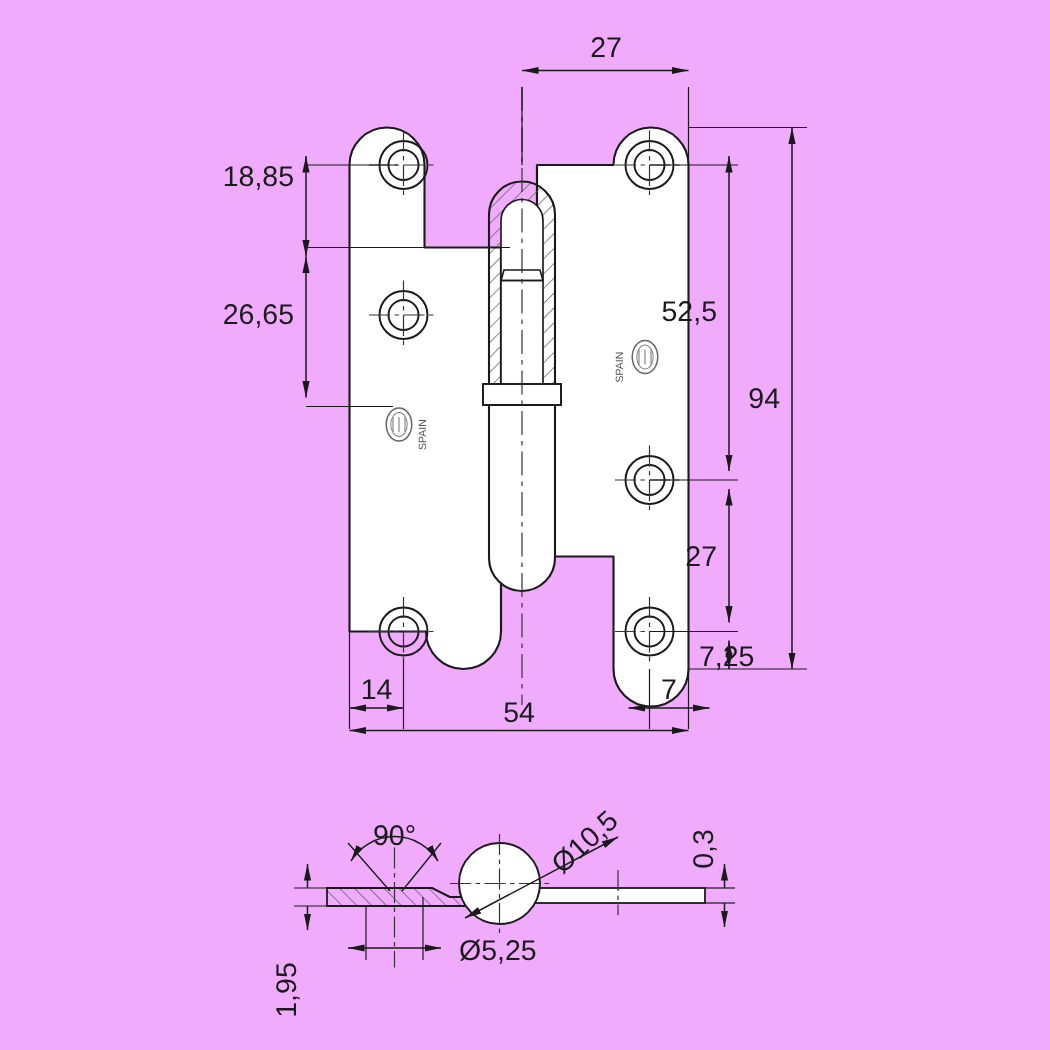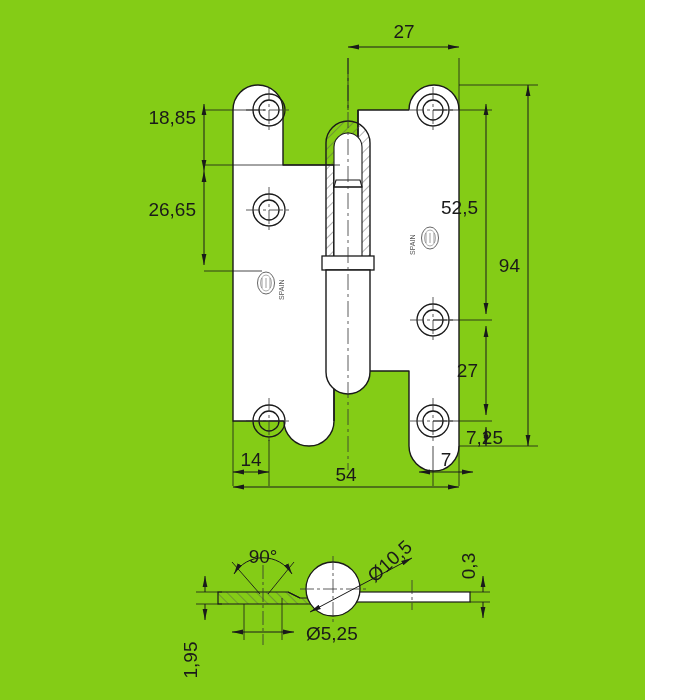--- a/index.html
+++ b/index.html
@@ -1,18 +1,18 @@
 <!DOCTYPE html>
 <html><head>
 <meta charset="utf-8">
 <style>
   html,body{margin:0;padding:0;background:#ffffff;}
   body{width:700px;height:700px;overflow:hidden;
        font-family:"Liberation Sans",sans-serif;color:#1a1a1a;}
-  #stage{position:relative;width:645px;height:700px;background:#84cc16;}
+  #stage{position:relative;width:700px;height:700px;background:#f0abfc;}
   svg.drawing{position:absolute;left:0;top:0;width:700px;height:700px;}
   .dimtext{font-family:"Liberation Sans",sans-serif;font-size:19px;fill:#1a1a1a;}
   .logotext{font-family:"Liberation Sans",sans-serif;font-size:7px;fill:#555;}
 </style>
 </head>
 <body>
 
 <div id="stage">
 
   <svg class="drawing" viewBox="0 0 700 700">

